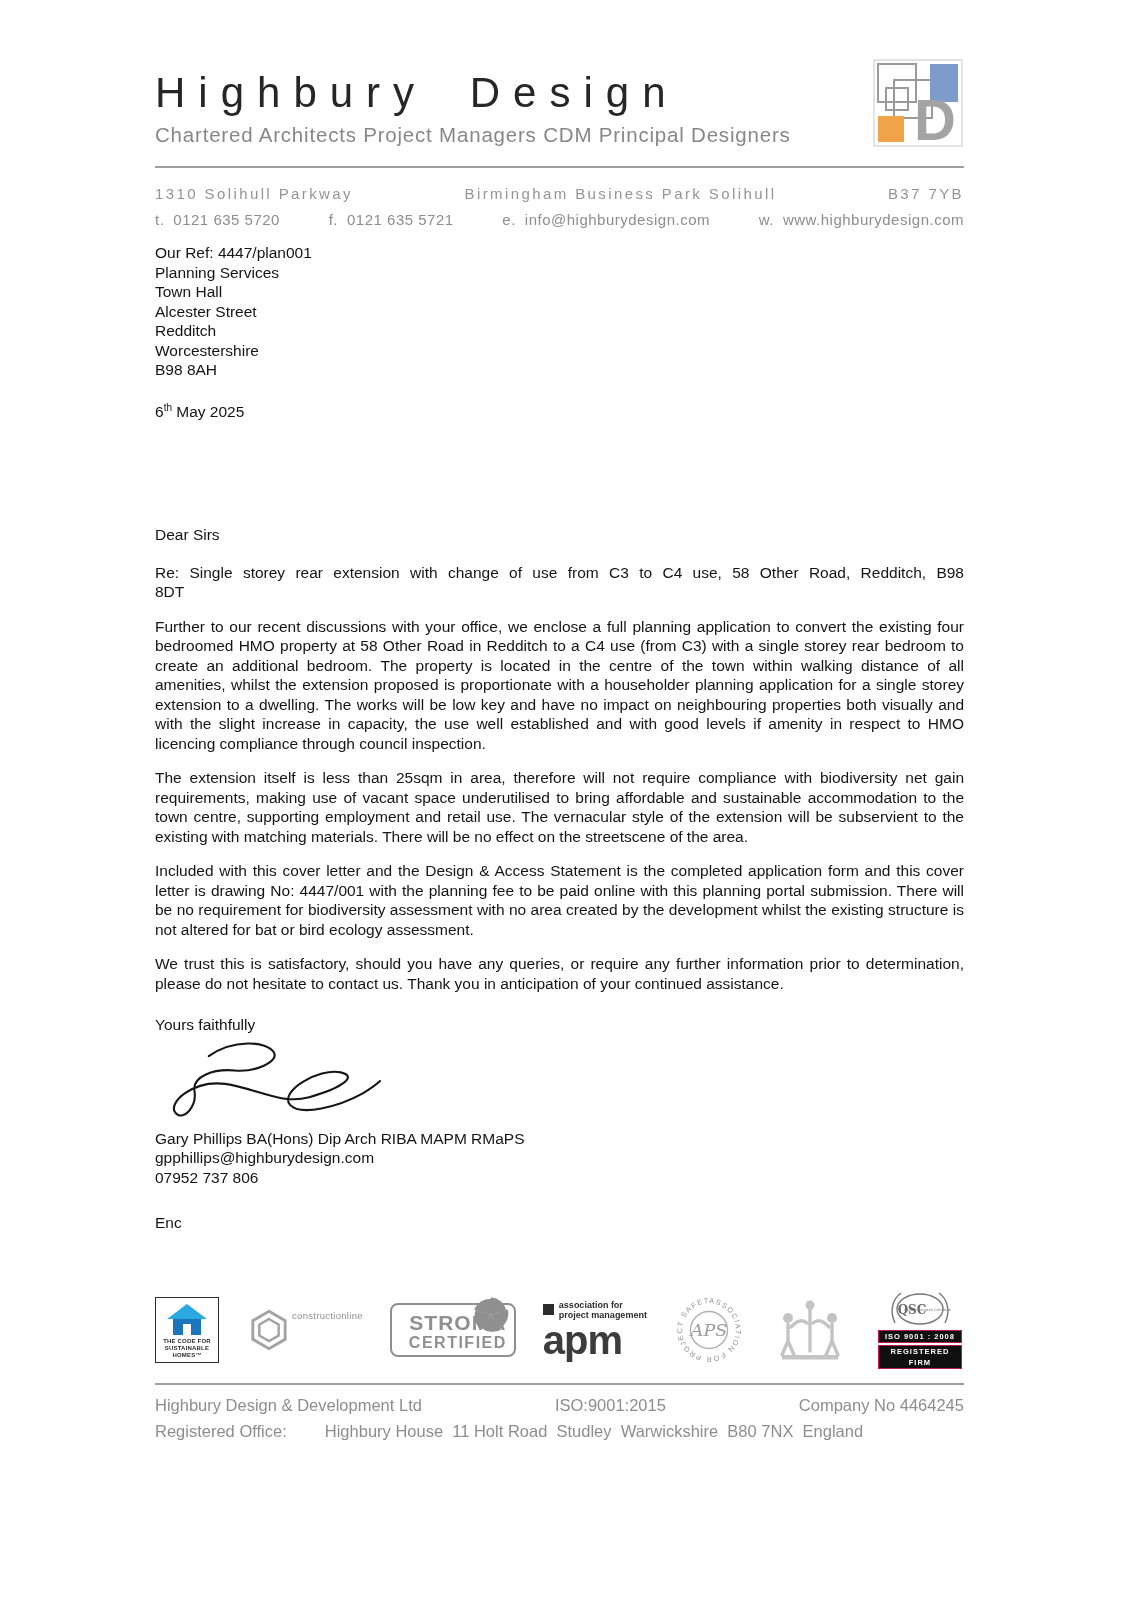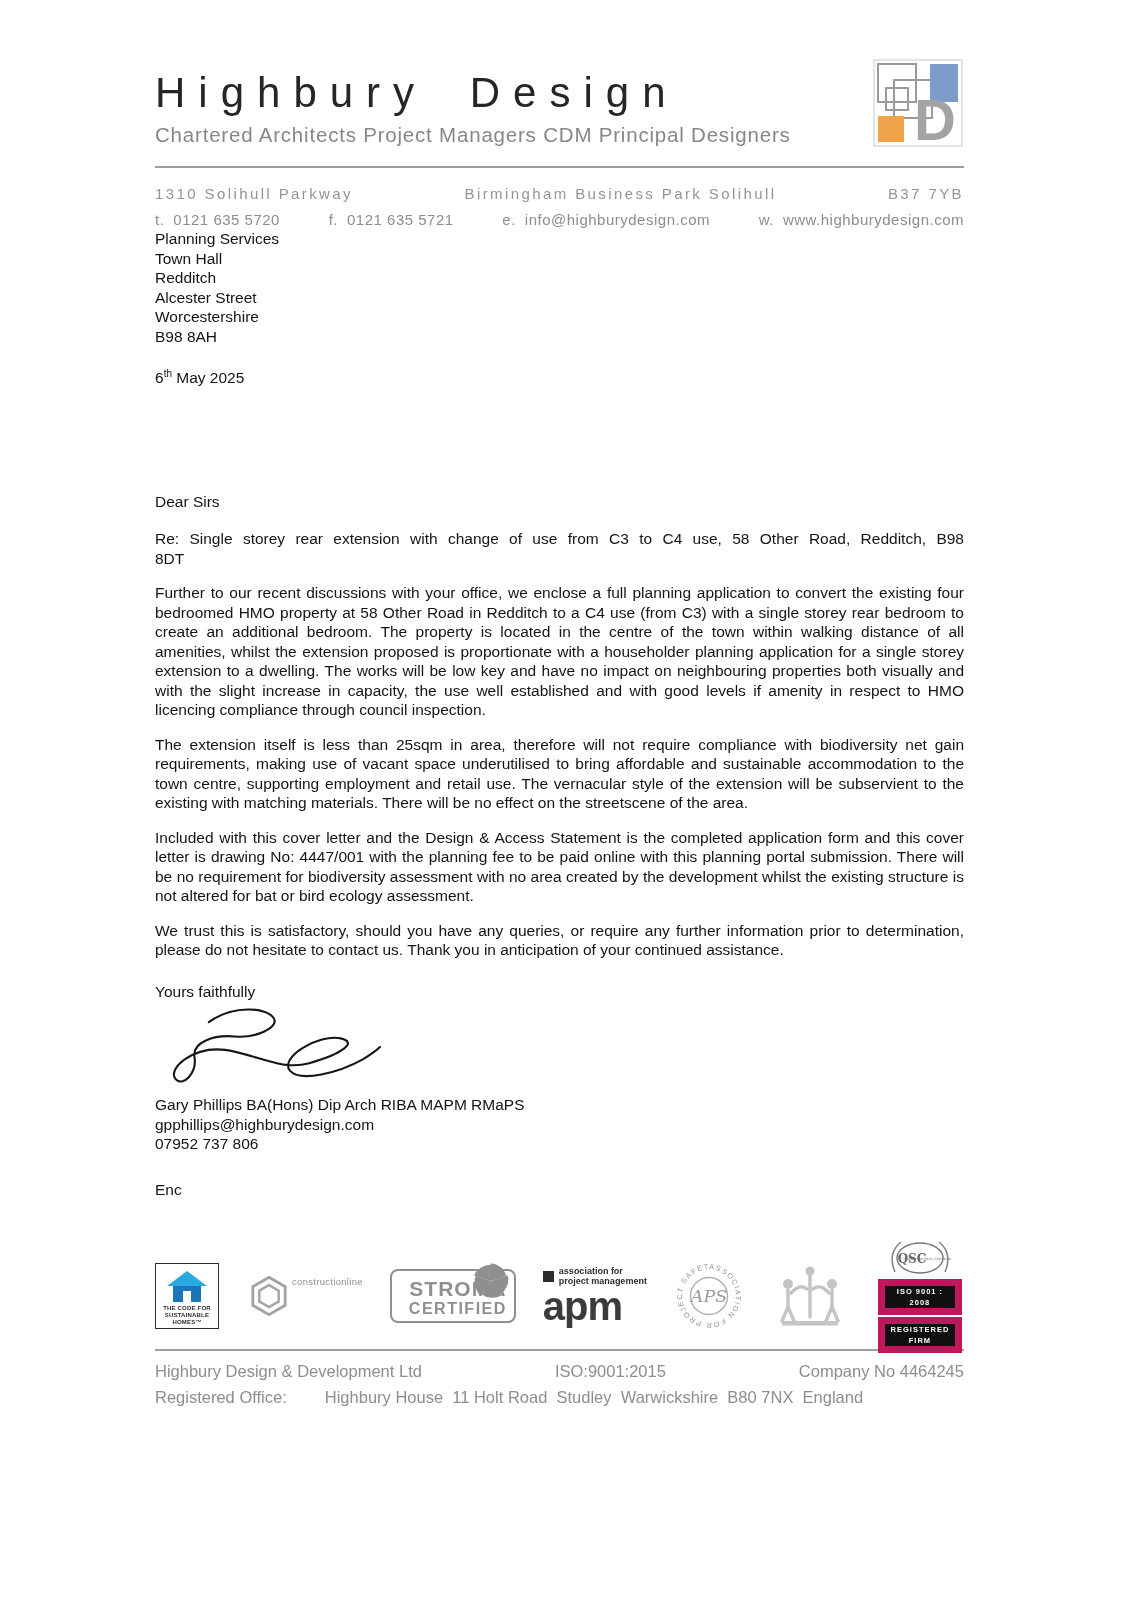--- a/index.html
+++ b/index.html
@@ -69,21 +69,21 @@
   .apm-top { display: flex; align-items: center; gap: 5px; }
   .apm-sq { width: 11px; height: 11px; background: #2c2c2c; flex: 0 0 auto; }
   .apm-lines { font-size: 9px; color: #2c2c2c; line-height: 10px; font-weight: bold; }
   .apm-word { font-size: 40px; font-weight: bold; color: #3c3c3c; line-height: 40px; letter-spacing: -1px; }
 
   
 
   
   .isoq { display: flex; flex-direction: column; align-items: center; width: 88px; }
   .iso-bar { width: 84px; text-align: center; background: #101010; color: #fff; font-size: 7.5px; font-weight: bold;
-             letter-spacing: 1px; line-height: 11px; border: 7px solid #be185d; margin-top: 2px; }
+             letter-spacing: 1px; line-height: 11px; border: 1px solid #be185d; margin-top: 2px; }
 
   .rule-footer { margin-top: 16px; }
   .footer-line1 { margin-top: 10px; display: flex; justify-content: space-between; color: #8d8d8d; font-size: 16.5px; line-height: 21px; }
   .footer-line2 { margin-top: 5px; display: flex; color: #8d8d8d; font-size: 16.5px; line-height: 21px; }
   .footer-line2 .reg-address { margin-left: 38px; white-space: pre-wrap; }
 </style>
 </head>
 <body>
 
 <div class="page">
@@ -117,26 +117,27 @@
 
     <div class="contact-line">
       <span class="contact-item"><span class="c-label">t.</span><span>0121 635 5720</span></span>
       <span class="contact-item"><span class="c-label">f.</span><span>0121 635 5721</span></span>
       <span class="contact-item"><span class="c-label">e.</span><span>info@highburydesign.com</span></span>
       <span class="contact-item"><span class="c-label">w.</span><span>www.highburydesign.com</span></span>
     </div>
   </header>
 
   <main class="letter-body">
+    <div class="our-ref">Our Ref: 4447/plan001</div>
 
     <div class="recipient">
       <div>Planning Services</div>
       <div>Town Hall</div>
+      <div>Alcester Street</div>
       <div>Redditch</div>
-      <div>Alcester Street</div>
       <div>Worcestershire</div>
       <div>B98 8AH</div>
     </div>
 
     <div class="date-line"><span>6</span><sup>th</sup><span> May 2025</span></div>
 
     <div class="salutation">Dear Sirs</div>
 
     <div class="subject">Re: Single storey rear extension with change of use from C3 to C4 use, 58 Other Road, Redditch, B98 8DT</div>
 

